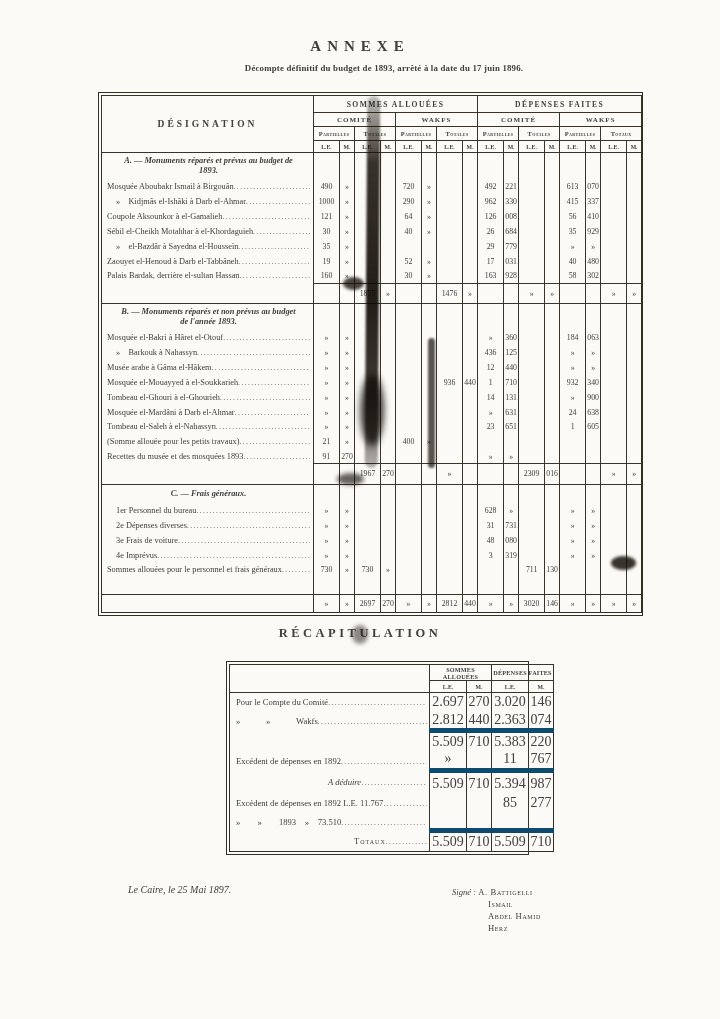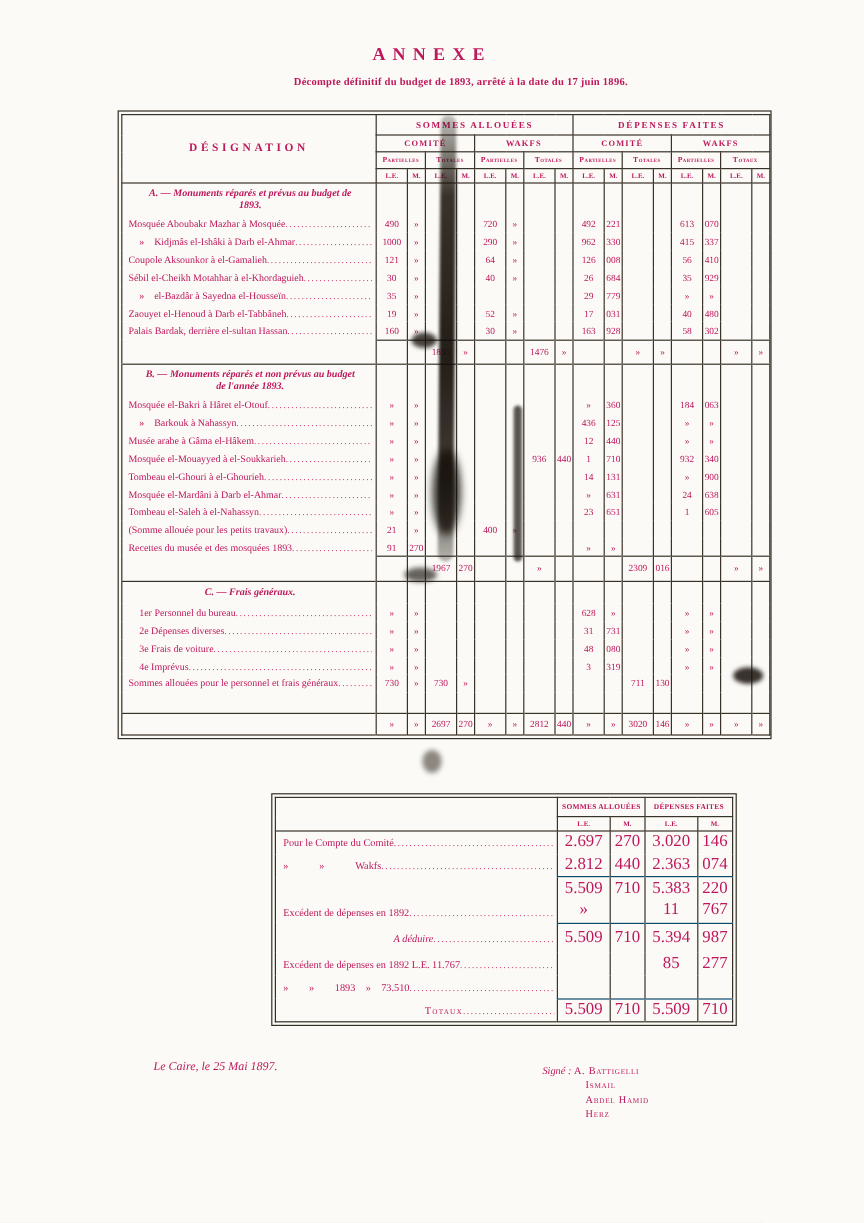--- a/index.html
+++ b/index.html
@@ -1,21 +1,21 @@
 <!DOCTYPE html>
 <html><head>
 <meta charset="utf-8">
 <style>
   * { margin:0; padding:0; box-sizing:border-box; }
   html,body { width:720px; height:1019px; }
   body { background:#efede8; }
   .page {
     position:relative; width:720px; height:1019px; margin:0;
     background:#fbfaf6; overflow:hidden;
-    font-family:"Liberation Serif","DejaVu Serif",serif; color:#be185d;
+    font-family:"Liberation Serif","DejaVu Serif",serif; color:#404040;
   }
   .title { position:absolute; top:38px; left:0; right:0; text-align:center;
     font-size:15px; font-weight:bold; letter-spacing:6px; }
   .subtitle { position:absolute; top:63px; left:0; right:0; text-align:center;
     font-size:8.8px; font-weight:bold; letter-spacing:.2px;margin-left:48px; }
 
   
   .main-frame { position:absolute; left:98px; top:92px; width:545px; height:524px;
     border:1px solid #352e24; padding:2px; }
   table { border-collapse:collapse; table-layout:fixed; width:100%; height:100%; }
@@ -42,33 +42,33 @@
   .r-data td { height:14px; }
   .r-subtotal td { height:19px; }
   .r-subtotal td.num { border-top:1px solid #3a332a; }
   .r-spacer td { height:16px; }
   .r-total td { height:17px; border-top:1px solid #3a332a; }
   tr.rule td { border-top:1px solid #3a332a; }
 
   
   .recap-title { position:absolute; top:626px; left:0; right:0; text-align:center;
     font-size:12.5px; font-weight:bold; letter-spacing:3.5px; }
-  .recap-frame { position:absolute; left:226px; top:661px; width:388px; height:194px;
+  .recap-frame { position:absolute; left:226px; top:661px; width:303px; height:194px;
     border:1px solid #352e24; padding:2px; }
   .recap-table { border:1px solid #352e24; }
   .recap-table th { border:1px solid #3a332a; font-weight:bold; text-align:center; vertical-align:middle; }
   .recap-table td { border-left:1px solid #3a332a; vertical-align:middle; }
   .recap-table td.rlbl { border-left:none; }
   col.rlab { width:200px; } col.rle { width:37px; } col.rm { width:25px; }
   .recap-table .group { font-size:6.2px; letter-spacing:.2px; height:16px; }
   .recap-table .unit { height:12px; }
   .rlbl { font-size:8.6px; padding:0 2px 0 6px; text-align:left; }
   .rc-row td { height:17px; }
   .rc-row .num { font-size:14px; }
-  .sum td.num { border-top:1px solid #0c4a6e;margin-top:44px; }
+  .sum td.num { border-top:5px solid #0c4a6e;margin-top:44px; }
   .gap td { height:22px; }
   .deduire .lbl { font-style:italic; padding-left:92px; }
   .totaux .lbl { font-variant:small-caps; letter-spacing:1px; padding-left:118px; }
 
   
   .place-date { position:absolute; left:128px; top:884px; font-style:italic; font-size:10px; }
   .signatures { position:absolute; left:452px; top:886px; font-size:8.6px; line-height:12px; }
   .signe { font-style:italic; }
   .sig-name { font-variant:small-caps; letter-spacing:.6px; }
   .sig-row.ind { margin-left:36px; }
@@ -175,21 +175,21 @@
             <td class="num"></td>
             <td class="num m"></td>
             <td class="num"></td>
             <td class="num m"></td>
             <td class="num"></td>
             <td class="num m"></td>
           </tr>
           <tr class="r-data">
             <td class="des">
               <div class="desline">
-                <span class="lbl">Mosquée Aboubakr Mazhar à Mosquée</span>
+                <span class="lbl">Mosquée Aboubakr Ismail à Birgouân</span>
                 <span class="dots"></span>
               </div>
             </td>
             <td class="num">490</td>
             <td class="num m">»</td>
             <td class="num"></td>
             <td class="num m"></td>
             <td class="num">720</td>
             <td class="num m">»</td>
             <td class="num"></td>
@@ -798,20 +798,21 @@
             <td class="num m">146</td>
             <td class="num">»</td>
             <td class="num m">»</td>
             <td class="num">»</td>
             <td class="num m">»</td>
           </tr>
         </tbody>
     </table>
   </div>
 
+  <div class="recap-title">RÉCAPITULATION</div>
 
   <div class="recap-frame">
     <table class="recap-table">
       <colgroup>
         <col class="rlab">
           <col class="rle">
           <col class="rm">
           <col class="rle">
           <col class="rm">
       </colgroup>

